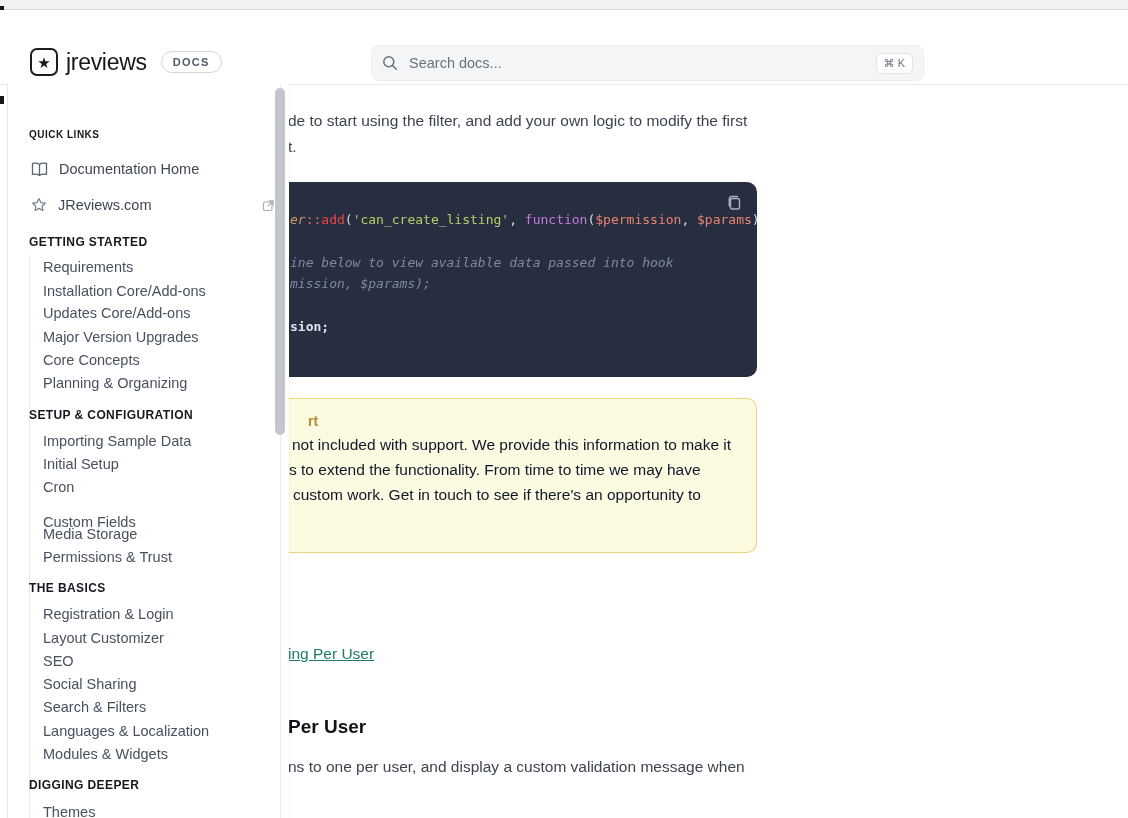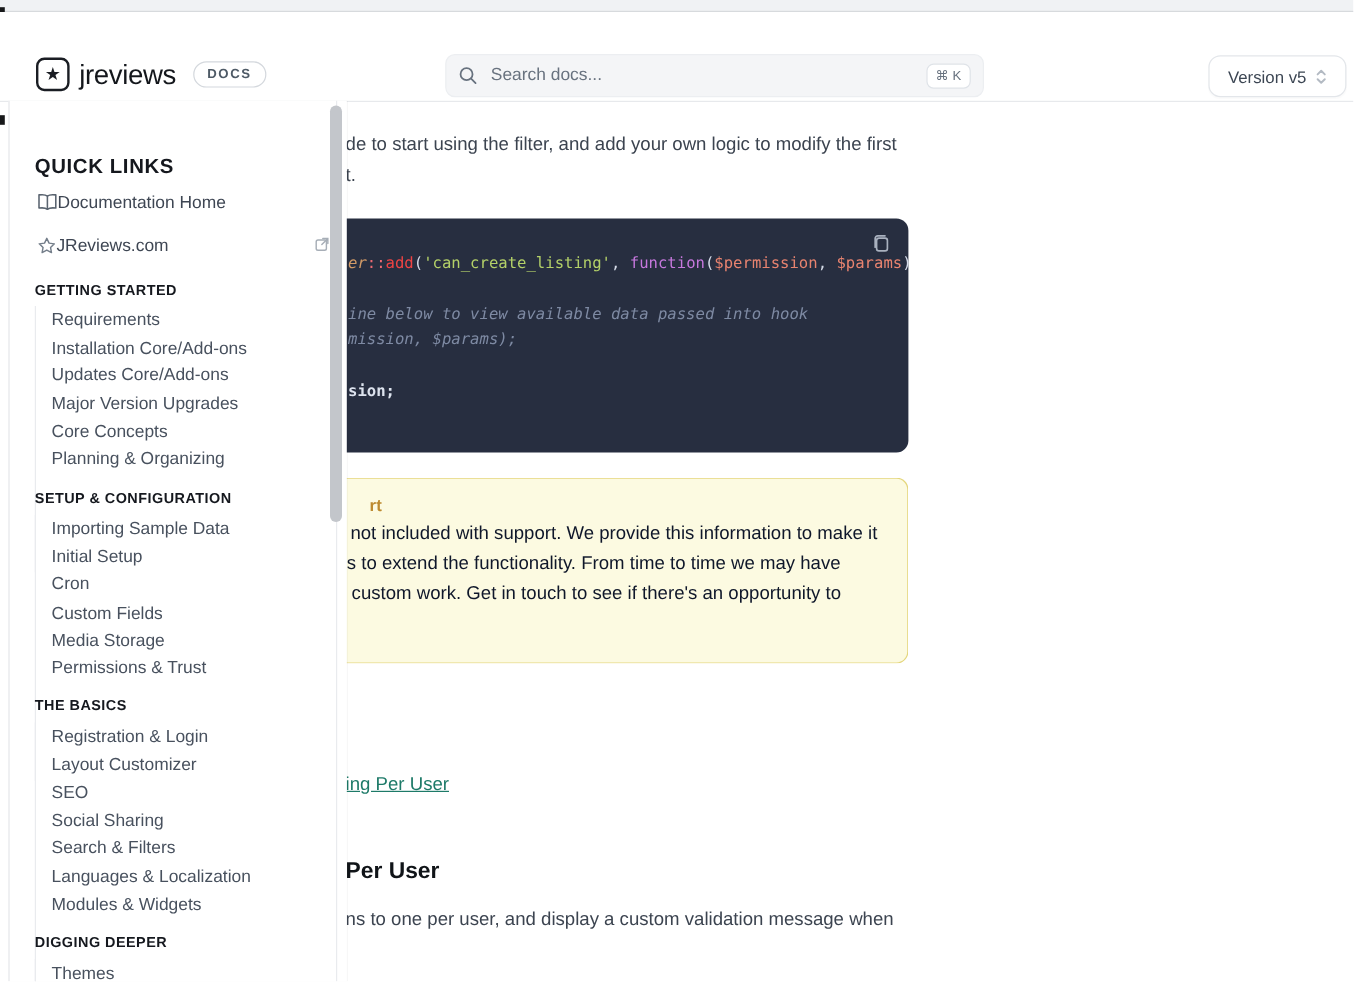--- a/index.html
+++ b/index.html
@@ -11,21 +11,21 @@
   .edge-mark{position:absolute;left:0;width:4px;background:#17181a;}
 
   
   .header{position:absolute;left:0;top:10px;width:1128px;height:74px;background:#fff;border-bottom:1px solid #e7e9ec;}
   .logo-wrap{position:absolute;left:30px;top:38px;display:flex;align-items:center;gap:8px;}
   .logo-box{width:24px;height:24px;border:2px solid #1a1d23;border-radius:7px;display:flex;align-items:center;justify-content:center;
             font-size:15px;line-height:1;color:#1a1d23;}
   .logo-text{font-size:23px;color:#14171c;font-weight:500;letter-spacing:-0.3px;}
   .docs-badge{margin-left:6px;border:1px solid #d4d8dd;border-radius:999px;padding:4px 11px;font-size:11px;font-weight:700;
               letter-spacing:1.3px;color:#4e5a66;}
-  .search-bar{position:absolute;left:371px;top:35px;width:449px;height:36px;background:#f4f5f7;border:1px solid #eceef1;
+  .search-bar{position:absolute;left:371px;top:35px;width:553px;height:36px;background:#f4f5f7;border:1px solid #eceef1;
               border-radius:8px;display:flex;align-items:center;padding:0 10px;box-sizing:border-box;}
   .search-bar svg{flex:0 0 auto;}
   .search-input{flex:1;border:none;background:transparent;outline:none;font-size:14.5px;color:#374151;margin-left:9px;
                 font-family:"Liberation Sans",sans-serif;}
   .search-input::placeholder{color:#68727f;opacity:1;}
   .kbd-badge{background:#fff;border:1px solid #dfe3e8;border-radius:6px;padding:3px 7px;font-size:11px;color:#68727f;white-space:nowrap;}
   .version-btn{position:absolute;left:1007px;top:36px;width:113px;height:33px;background:#fff;border:1px solid #e3e6ea;
                border-radius:10px;display:flex;align-items:center;justify-content:center;gap:7px;font-size:14px;color:#3c4653;
                box-shadow:0 1px 1px rgba(0,0,0,0.02);}
 
@@ -46,23 +46,23 @@
             border:1px solid #e4d67c;border-left:none;border-radius:0 10px 10px 0;}
   .note-title{position:absolute;left:2px;top:14px;font-size:14px;font-weight:700;color:#bd8a2f;padding-left:18px;}
   .note-line{position:absolute;font-size:15.5px;color:#0f172a;}
 
   
   .sidebar{position:absolute;left:7px;top:84px;width:281px;height:734px;background:#ffffff;
            border-left:1px solid #e5e7ea;box-shadow:1px 0 0 rgba(0,0,0,0.03);}
   .sb-track{position:absolute;left:272px;top:0;width:1px;height:734px;background:#e9ebee;}
   .sb-thumb{position:absolute;left:267px;top:4px;width:10px;height:347px;background:#c3c6cb;border-radius:6px;}
   .sb-h{position:absolute;left:21px;font-size:12px;font-weight:700;color:#15181e;letter-spacing:0.4px;white-space:nowrap;}
-  .sb-h.big{font-size:17px;letter-spacing:0.5px;}
+  .sb-h.big{font-size:10px;letter-spacing:0.5px;}
   .sb-item{position:absolute;left:35px;font-size:14.5px;color:#48515e;white-space:nowrap;cursor:pointer;}
-  .sb-qitem{position:absolute;left:23px;display:flex;align-items:flex-start;font-size:14.5px;color:#3e4document653;cursor:pointer;}
+  .sb-qitem{position:absolute;left:23px;display:flex;align-items:center;gap:11px;font-size:14.5px;color:#3e4document653;cursor:pointer;}
   .sb-qitem{color:#3e4653;}
   .sb-guide{position:absolute;left:21px;width:1px;background:#e9ebee;}
   .ext-icon{position:absolute;left:231px;}
 </style>
 </head>
 <body>
 
 <div id="screen">
 
   <div class="top-strip"></div>
@@ -82,27 +82,20 @@
 
     <div class="search-bar">
       <svg width="16" height="16" viewBox="0 0 16 16">
         <circle cx="6.8" cy="6.8" r="5" fill="none" stroke="#68727f" stroke-width="1.5"></circle>
         <line x1="10.6" y1="10.6" x2="14.3" y2="14.3" stroke="#68727f" stroke-width="1.5" stroke-linecap="round"></line>
       </svg>
       <input class="search-input" type="text" placeholder="Search docs..." style="">
       <span class="kbd-badge">⌘ K</span>
     </div>
 
-    <div class="version-btn">
-      <span>Version v5</span>
-      <svg width="10" height="14" viewBox="0 0 10 14">
-        <path d="M2 5 L5 2 L8 5" fill="none" stroke="#b3bac3" stroke-width="1.6" stroke-linecap="round" stroke-linejoin="round"></path>
-        <path d="M2 9 L5 12 L8 9" fill="none" stroke="#b3bac3" stroke-width="1.6" stroke-linecap="round" stroke-linejoin="round"></path>
-      </svg>
-    </div>
   </div>
 
   <div class="mtext" style="left:288px;top:112px;">de to start using the filter, and add your own logic to modify the first</div>
   <div class="mtext" style="left:288px;top:138px;">t.</div>
 
   <div class="code-block">
     <svg class="copy-btn" viewBox="0 0 18 18">
       <rect x="5.5" y="5.5" width="9" height="10.5" rx="2" fill="none" stroke="#a9b1bf" stroke-width="1.4"></rect>
       <path d="M12.5 3.5 H6.5 a2.2 2.2 0 0 0 -2.2 2.2 V13" fill="none" stroke="#a9b1bf" stroke-width="1.4" stroke-linecap="round"></path>
     </svg>
@@ -154,21 +147,21 @@
     <div class="sb-item" style="top:221px;">Updates Core/Add-ons</div>
     <div class="sb-item" style="top:245px;">Major Version Upgrades</div>
     <div class="sb-item" style="top:268px;">Core Concepts</div>
     <div class="sb-item" style="top:291px;">Planning &amp; Organizing</div>
 
     <div class="sb-h" style="top:324px;">SETUP &amp; CONFIGURATION</div>
     <div class="sb-guide" style="top:345px;height:222px;"></div>
     <div class="sb-item" style="top:349px;">Importing Sample Data</div>
     <div class="sb-item" style="top:372px;">Initial Setup</div>
     <div class="sb-item" style="top:395px;">Cron</div>
-    <div class="sb-item" style="top:420px;text-align:right;">Custom Fields</div>
+    <div class="sb-item" style="top:430px;text-align:right;">Custom Fields</div>
     <div class="sb-item" style="top:442px;">Media Storage</div>
     <div class="sb-item" style="top:465px;">Permissions &amp; Trust</div>
 
     <div class="sb-h" style="top:497px;">THE BASICS</div>
     <div class="sb-guide" style="top:518px;height:264px;"></div>
     <div class="sb-item" style="top:522px;">Registration &amp; Login</div>
     <div class="sb-item" style="top:546px;">Layout Customizer</div>
     <div class="sb-item" style="top:569px;">SEO</div>
     <div class="sb-item" style="top:592px;">Social Sharing</div>
     <div class="sb-item" style="top:615px;">Search &amp; Filters</div>

